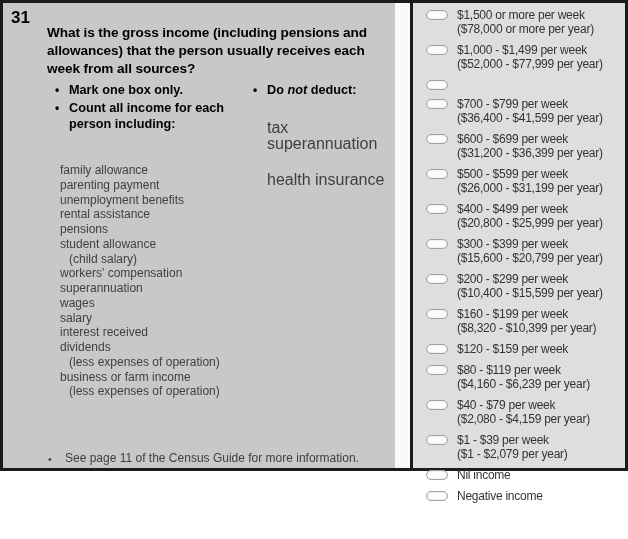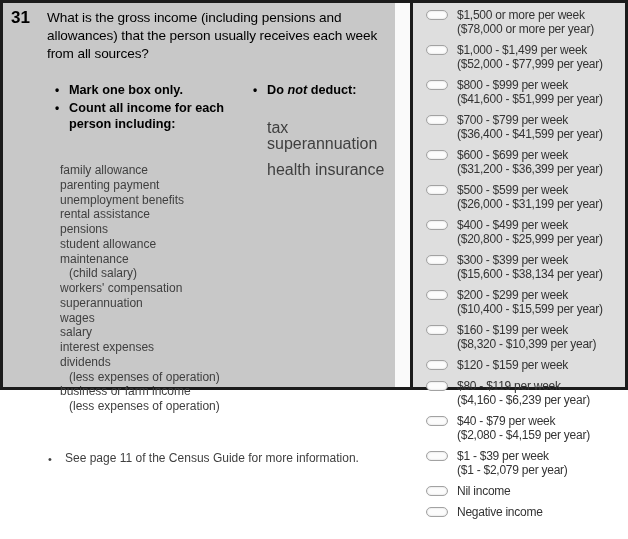--- a/index.html
+++ b/index.html
@@ -12,21 +12,21 @@
     --text-strong:#000000;
     --text-soft:#3f3f3f;
   }
   *{margin:0;padding:0;box-sizing:border-box;}
   body{
     font-family:"Liberation Sans","DejaVu Sans",sans-serif;
     background:#ffffff;
     width:628px;height:539px;overflow:hidden;
   }
   .sheet{
-    width:628px;height:390px;
+    width:628px;height:471px;
     border:3px solid var(--border-col);
     display:flex;
     background:var(--gutter);
   }
   .left-panel{
     width:392px;flex:0 0 auto;
     background:var(--panel-left);
     position:relative;
   }
   .gutter{width:15px;flex:0 0 auto;background:var(--gutter);}
@@ -39,38 +39,38 @@
   }
   
   .q-row{position:absolute;top:6px;left:8px;display:flex;gap:11px;}
   .q-num{
     width:25px;flex:0 0 auto;
     font-size:17px;font-weight:bold;color:var(--text-strong);
     line-height:18px;
   }
   .q-text{
     width:352px;
-    font-size:13.6px;font-weight:normal;color:var(--text-strong);
-    line-height:18px;letter-spacing:-0.1px;
+    font-size:13.6px;font-weight:bold;color:var(--text-strong);
+    line-height:18px;letter-spacing:-0.1px;margin-top:15px;
   }
   .instr-a{position:absolute;top:79px;left:52px;width:186px;}
   .instr-b{position:absolute;top:79px;left:250px;width:140px;}
   .b-item{
     display:flex;gap:6px;
     font-size:12.7px;font-weight:bold;color:var(--text-strong);
     line-height:16px;margin-bottom:2px;
   }
   .bullet{width:8px;flex:0 0 auto;font-size:12px;line-height:16px;}
   .b-text em{font-style:italic;}
   .deduct-list{
     list-style:none;margin:22px 0 0 14px;
     font-size:16px;font-weight:normal;color:var(--text-soft);
     line-height:16px;
   }
-  .deduct-list li:last-child{margin-top:10px;}
+  .deduct-list li:last-child{margin-top:20px;}
   .sources{
     position:absolute;top:160px;left:57px;
     font-size:12px;color:var(--text-soft);line-height:14.75px;
   }
   .src-line.indent{padding-left:9px;}
   .footer-note{
     position:absolute;top:448px;left:45px;
     display:flex;gap:9px;
     font-size:12px;color:var(--text-soft);line-height:15px;
   }
@@ -136,35 +136,34 @@
         <div class="src-line">parenting payment</div>
 
         <div class="src-line">unemployment benefits</div>
 
         <div class="src-line">rental assistance</div>
 
         <div class="src-line">pensions</div>
 
         <div class="src-line">student allowance</div>
 
-        <div class="src-line">maintenance</div>
 
         <div class="src-line indent">(child salary)</div>
 
         <div class="src-line">workers' compensation</div>
 
         <div class="src-line">superannuation</div>
 
         <div class="src-line">wages</div>
 
         <div class="src-line">salary</div>
 
 
 
-        <div class="src-line">interest expenses</div>
+        <div class="src-line">interest received</div>
 
         <div class="src-line">dividends</div>
 
 
         <div class="src-line indent">(less expenses of operation)</div>
 
         <div class="src-line">business or farm income</div>
 
         <div class="src-line indent">(less expenses of operation)</div>
       </div>
@@ -191,24 +190,20 @@
       <div class="option">
         <span class="checkbox"></span>
         <span class="opt-label">
           <span class="opt-week">$1,000 - $1,499 per week</span>
           <span class="opt-year">($52,000 - $77,999 per year)</span>
         </span>
       </div>
 
       <div class="option">
         <span class="checkbox"></span>
-        <span class="opt-label">
-          <span class="opt-week">$800 - $999 per week</span>
-          <span class="opt-year">($41,600 - $51,999 per year)</span>
-        </span>
       </div>
 
       <div class="option">
         <span class="checkbox"></span>
         <span class="opt-label">
           <span class="opt-week">$700 - $799 per week</span>
           <span class="opt-year">($36,400 - $41,599 per year)</span>
         </span>
       </div>
 
@@ -233,21 +228,21 @@
         <span class="opt-label">
           <span class="opt-week">$400 - $499 per week</span>
           <span class="opt-year">($20,800 - $25,999 per year)</span>
         </span>
       </div>
 
       <div class="option">
         <span class="checkbox"></span>
         <span class="opt-label">
           <span class="opt-week">$300 - $399 per week</span>
-          <span class="opt-year">($15,600 - $38,134 per year)</span>
+          <span class="opt-year">($15,600 - $20,799 per year)</span>
         </span>
       </div>
 
       <div class="option">
         <span class="checkbox"></span>
         <span class="opt-label">
           <span class="opt-week">$200 - $299 per week</span>
           <span class="opt-year">($10,400 - $15,599 per year)</span>
         </span>
       </div>

